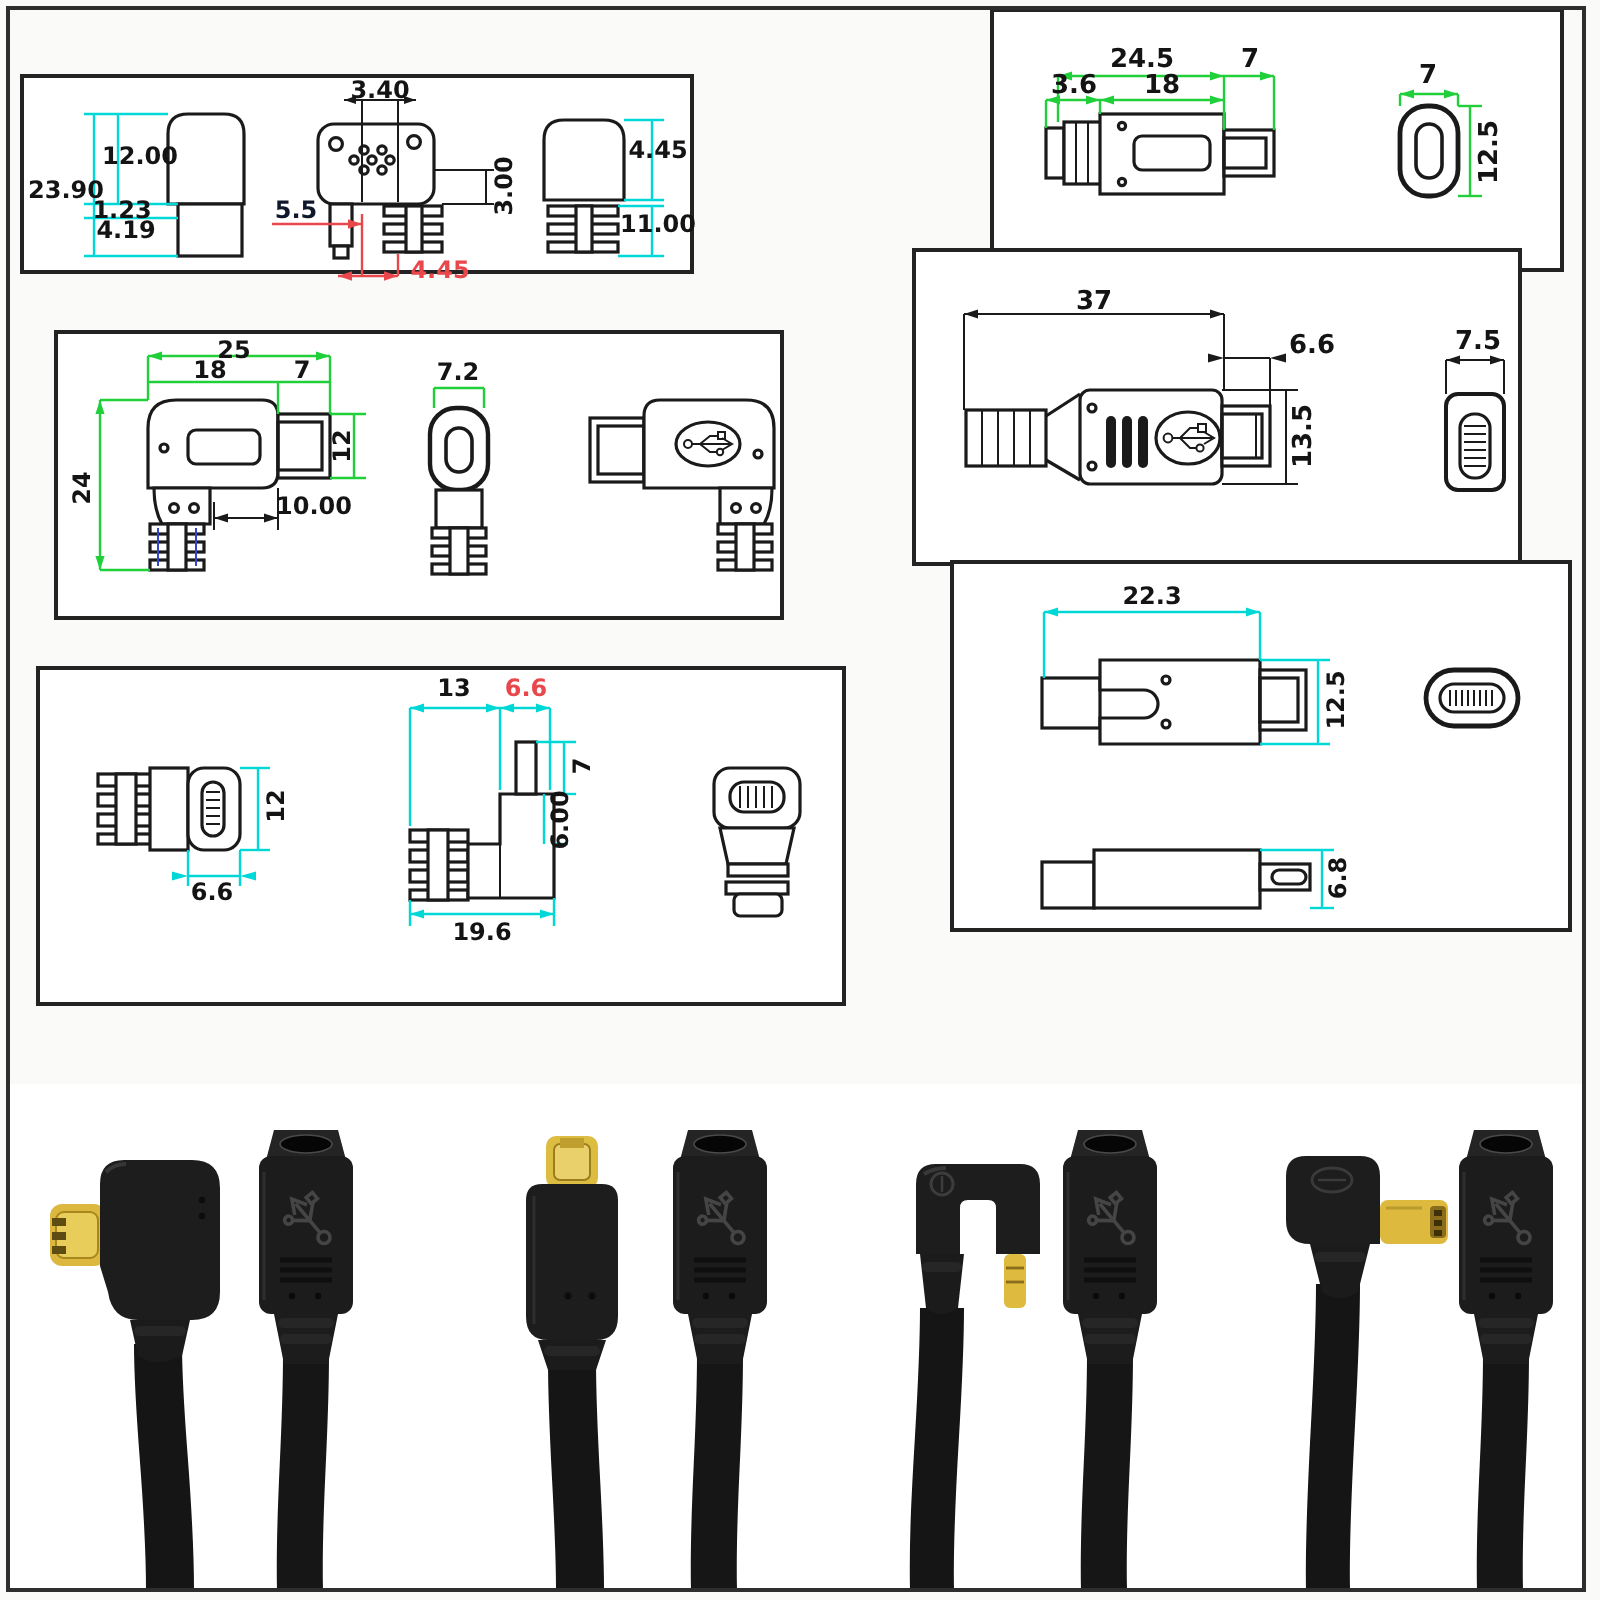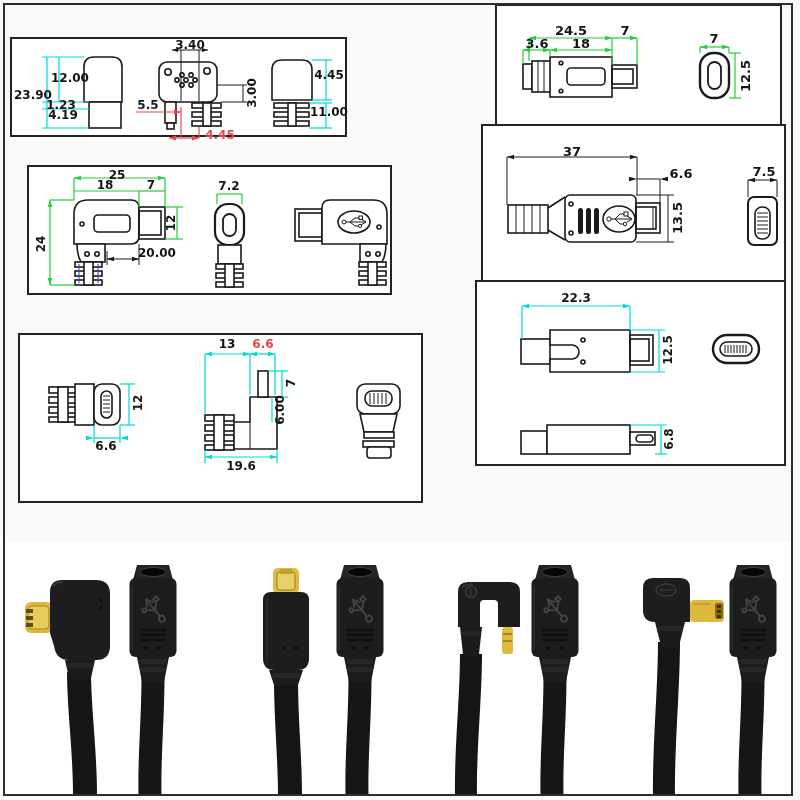--- a/index.html
+++ b/index.html
@@ -147,21 +147,21 @@
     </g>
   </svg>
   <span class="dim big" style="left:74px;top:24px">24.5</span>
   <span class="dim big" style="left:128px;top:24px">7</span>
   <span class="dim big" style="left:40px;top:37px">3.6</span>
   <span class="dim big" style="left:84px;top:37px">18</span>
   <span class="dim big" style="left:217px;top:32px">7</span>
   <span class="dim big rot" style="left:248px;top:70px">12.5</span>
 </div>
 
-<div class="panel" style="left:481px;top:124px;width:305px;height:159px">
+<div class="panel" style="left:456px;top:124px;width:305px;height:159px">
   <svg width="301" height="135" viewBox="0 0 301 135">
     <g>
       <rect class="k" x="25" y="79" width="40" height="28"></rect>
       <line class="kt" x1="33" y1="79" x2="33" y2="107"></line>
         <line class="kt" x1="41" y1="79" x2="41" y2="107"></line>
       <line class="kt" x1="49" y1="79" x2="49" y2="107"></line>
         <line class="kt" x1="57" y1="79" x2="57" y2="107"></line>
       <line class="kn" x1="65" y1="82" x2="82" y2="71"></line>
         <line class="kn" x1="65" y1="104" x2="82" y2="114"></line>
       <rect class="k" x="82" y="69" width="71" height="47" rx="5"></rect>
@@ -214,21 +214,21 @@
         <path d="M265,54 l7,-2.3 v4.6 z M294,54 l-7,-2.3 v4.6 z" fill="#1a1a1a" stroke="none"></path>
       </g>
     </g>
   </svg>
   <span class="dim big" style="left:89px;top:25px">37</span>
   <span class="dim big" style="left:198px;top:47px">6.6</span>
   <span class="dim big rot" style="left:194px;top:92px">13.5</span>
   <span class="dim big" style="left:281px;top:45px">7.5</span>
 </div>
 
-<div class="panel" style="left:27px;top:165px;width:365px;height:130px">
+<div class="panel" style="left:27px;top:165px;width:365px;height:145px">
   <svg width="361" height="141" viewBox="0 0 361 141">
     <g>
       <path class="k" d="M45,47 Q45,33 59,33 H102 Q110,33 110,41 V69 Q110,77 102,77 H45 Z"></path>
       <rect class="kn" x="65" y="48" width="36" height="17" rx="4"></rect>
       <circle class="kn" cx="53" cy="57" r="2"></circle>
       <rect class="k" x="110" y="40" width="26" height="32"></rect>
       <rect class="kn" x="110" y="44" width="22" height="24"></rect>
       <path class="k" d="M48,77 H76 V95 H52 Q48,88 48,77 Z"></path>
       <circle class="kn" cx="58" cy="87" r="2.2"></circle>
         <circle class="kn" cx="68" cy="87" r="2.2"></circle>
@@ -295,21 +295,21 @@
       <rect class="k" x="330" y="104" width="27" height="5"></rect>
       <rect class="k" x="330" y="113" width="27" height="5"></rect>
       <rect class="k" x="339" y="95" width="9" height="23"></rect>
     </g>
   </svg>
   <span class="dim" style="left:88px;top:8px">25</span>
   <span class="dim" style="left:76px;top:18px">18</span>
   <span class="dim" style="left:122px;top:18px">7</span>
   <span class="dim rot" style="left:12px;top:77px">24</span>
   <span class="dim rot" style="left:142px;top:56px">12</span>
-  <span class="dim" style="left:128px;top:86px">20.00</span>
+  <span class="dim" style="left:128px;top:86px">10.00</span>
   <span class="dim" style="left:200px;top:19px">7.2</span>
 </div>
 
 <div class="panel" style="left:18px;top:333px;width:405px;height:170px">
   <svg width="401" height="166" viewBox="0 0 401 166">
     <g>
       <rect class="k" x="29" y="52" width="28" height="6"></rect>
       <rect class="k" x="29" y="62" width="28" height="6"></rect>
       <rect class="k" x="29" y="72" width="28" height="6"></rect>
       <rect class="k" x="29" y="82" width="28" height="5"></rect>

